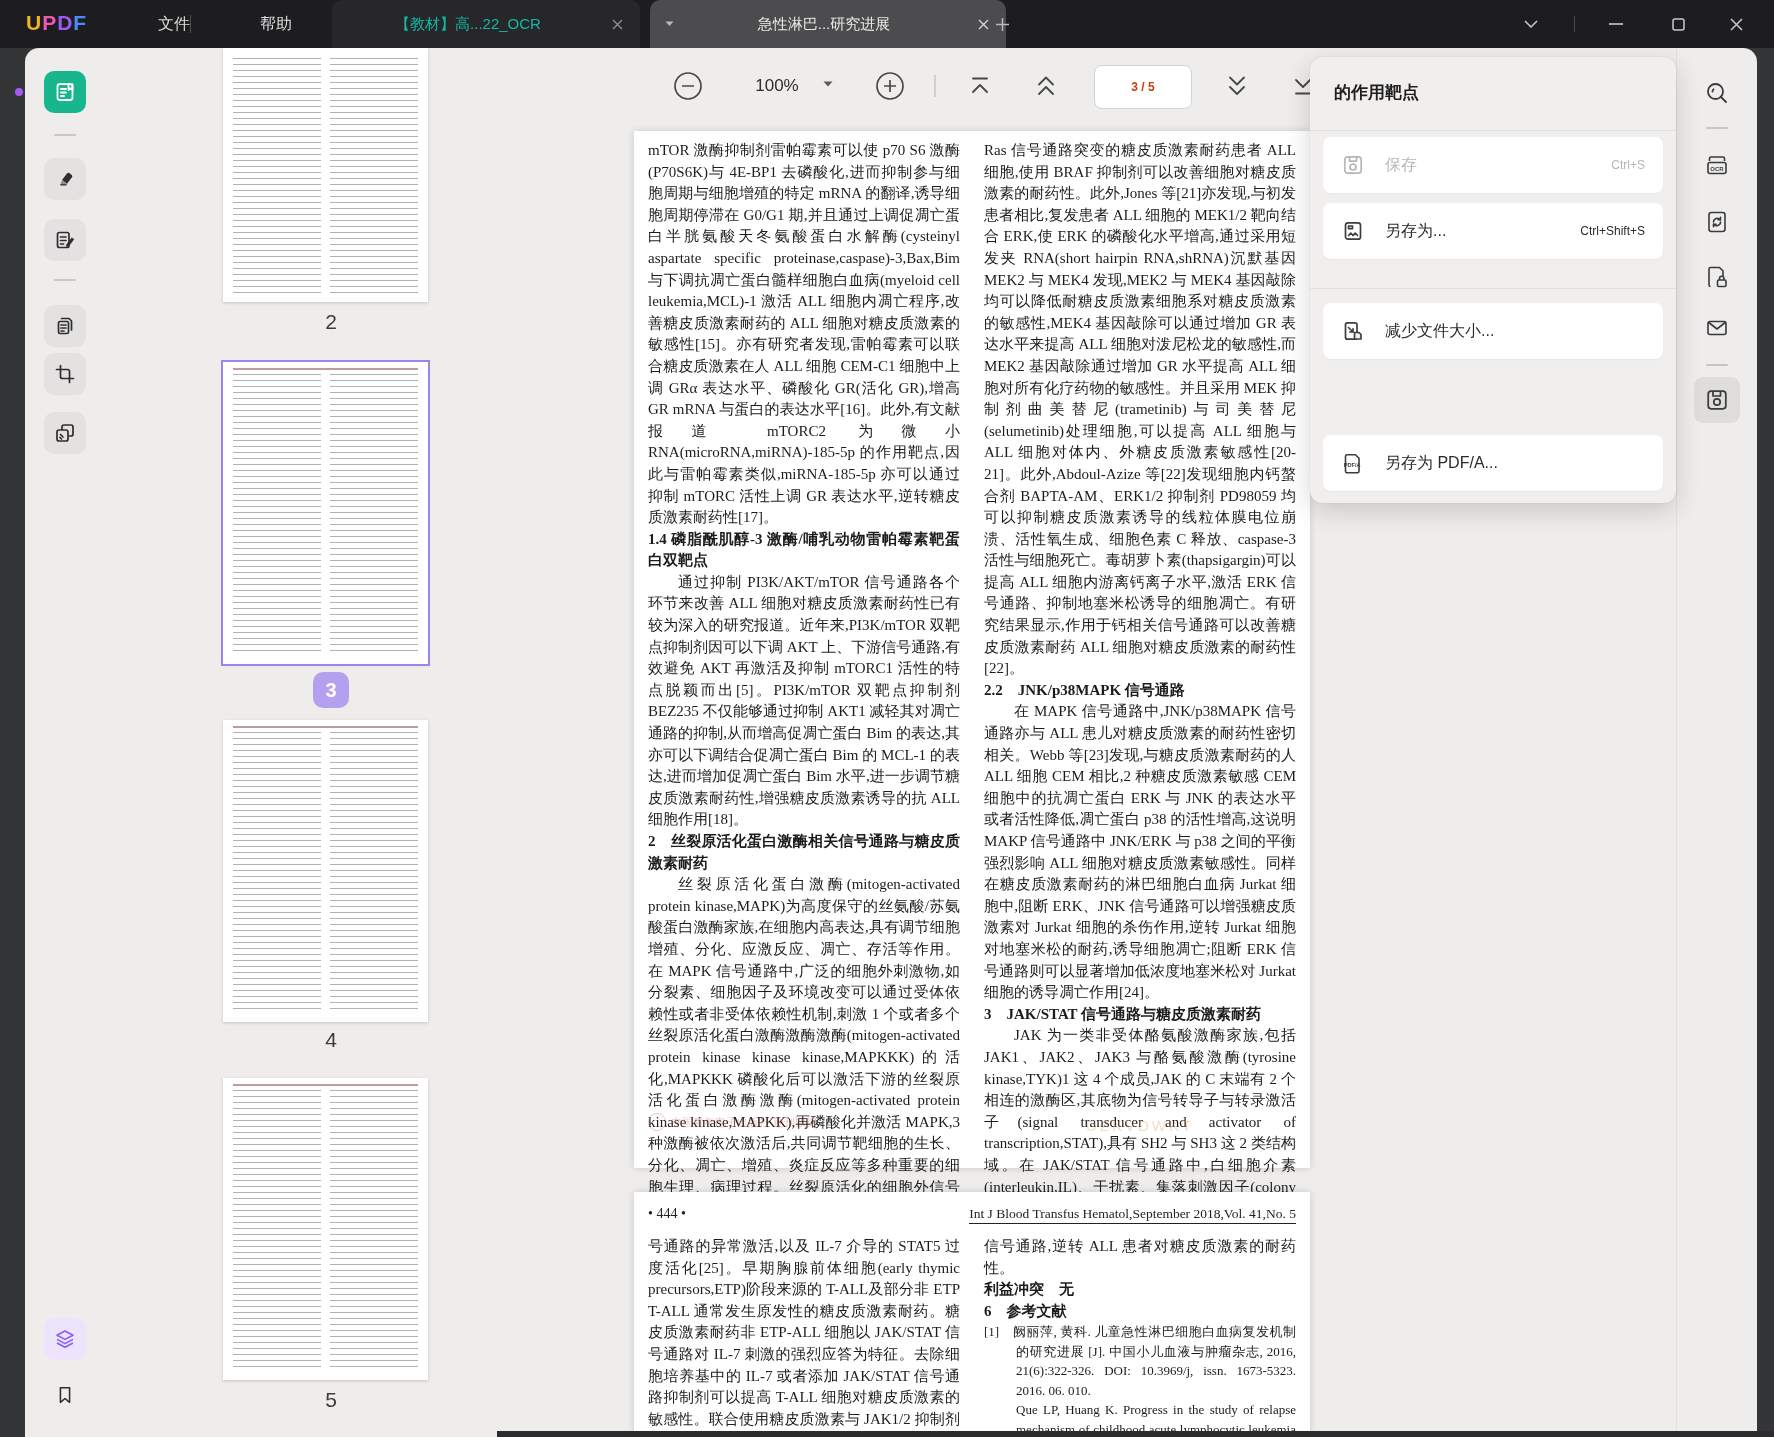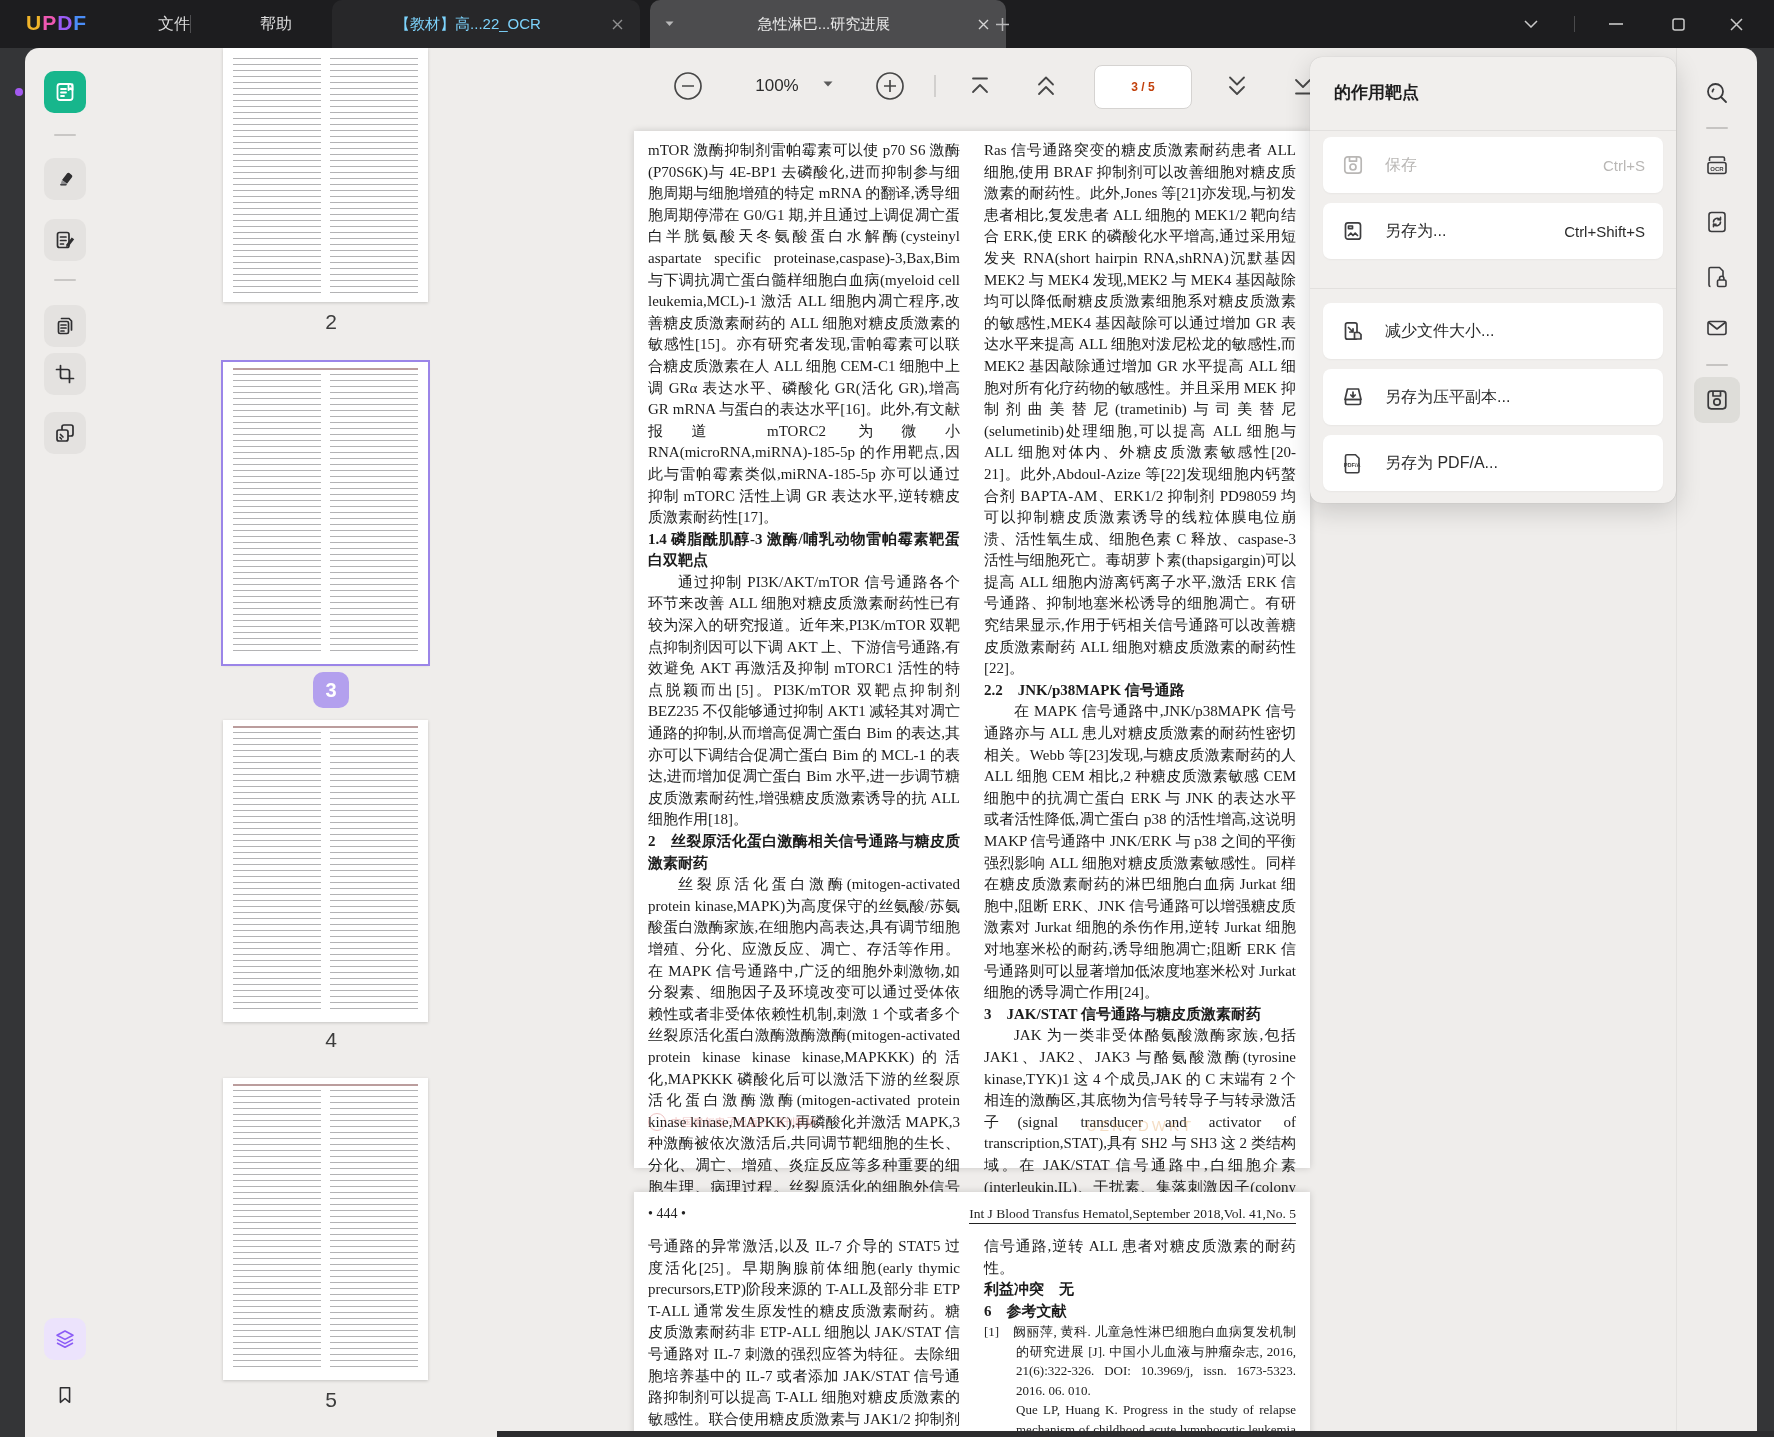--- a/index.html
+++ b/index.html
@@ -14,21 +14,21 @@
   .lg-u{color:#f0b42a;}.lg-p{color:#ee58b2;}.lg-d{color:#9a5cf5;}.lg-f{color:#4a8df8;}
   .tb-sep{position:absolute;left:190px;top:15px;width:1px;height:18px;background:#4e4e50;}
   .menu-item{position:absolute;top:0;height:48px;line-height:48px;color:#dcdcdc;font-size:16px;
              text-align:center;cursor:default;}
   .m-file{left:146px;width:56px;}
   .m-help{left:248px;width:56px;}
   .tab{position:absolute;top:0;height:48px;border-radius:10px 10px 0 0;display:flex;align-items:center;}
   .tab1{left:332px;width:308px;background:#272729;}
   .tab2{left:650px;width:356px;background:#4c4c4e;}
   .tab-title{flex:1;text-align:center;font-size:15px;white-space:nowrap;overflow:hidden;}
-  .tab1 .tab-title{color:#7dd3fc;}
+  .tab1 .tab-title{color:#14b8a6;}
   .tab2 .tab-title{color:#e9e9e9;}
   .tab-close{width:26px;height:26px;margin-right:10px;display:flex;align-items:center;justify-content:center;}
   .tab-caret{width:18px;margin-left:10px;display:flex;align-items:center;justify-content:center;}
   .newtab{position:absolute;left:988px;top:11px;width:28px;height:26px;display:flex;align-items:center;justify-content:center;}
   .winbtn{position:absolute;top:12px;width:34px;height:24px;display:flex;align-items:center;justify-content:center;}
   .wb-menu{left:1514px;}.wb-min{left:1599px;}.wb-max{left:1661px;}.wb-close{left:1719px;}
   .wb-sep{position:absolute;left:1574px;top:16px;width:1px;height:16px;background:#4a4a4c;}
 
   
   .app{position:absolute;left:25px;top:48px;width:1732px;height:1389px;background:#efedeb;
@@ -92,21 +92,21 @@
   
   .panel{position:absolute;left:1285px;top:9px;width:366px;height:446px;background:#f1efed;border-radius:12px;
          box-shadow:0 8px 26px rgba(0,0,0,.16),0 0 1px rgba(0,0,0,.2);z-index:50;}
   .panel-title{position:absolute;left:24px;top:24px;font-size:17px;font-weight:700;color:#1e1e1e;}
   .panel-div{position:absolute;left:0;right:0;top:73px;height:1px;background:#e2e0de;}
   .panel-div2{position:absolute;left:0;right:0;top:231px;height:1px;background:#e2e0de;}
   .pitem{position:absolute;left:13px;width:340px;height:56px;background:#fff;border-radius:8px;
          display:flex;align-items:center;padding:0 18px;box-sizing:border-box;box-shadow:0 1px 2px rgba(0,0,0,.04);}
   .pi-1{top:80px;}.pi-2{top:146px;}.pi-3{top:246px;}.pi-4{top:312px;}.pi-5{top:378px;}
   .pitem .plabel{font-size:16px;color:#2b2b2b;margin-left:20px;}
-  .pitem .pshort{margin-left:auto;font-size:15px;color:#2b2b2b;}
+  .pitem .pshort{margin-left:auto;font-size:12px;color:#2b2b2b;}
   .pitem.disabled .plabel,.pitem.disabled .pshort{color:#b9b7b5;}
 
   
   .rail{position:absolute;left:1651px;top:0;width:81px;height:100%;border-left:1px solid #e3e1df;}
   .rail-ico{position:absolute;left:17px;width:46px;height:46px;display:flex;align-items:center;justify-content:center;
             border-radius:9px;}
   .rail-ico.hl{background:#deddd9;}
   .rail-div{position:absolute;left:29px;width:22px;height:2px;border-radius:2px;background:#c6c4c2;}
 </style>
 </head>
@@ -399,31 +399,20 @@
         <svg width="24" height="24" viewBox="0 0 24 24" fill="none" stroke="#3d3d3f" stroke-width="1.7" stroke-linejoin="round">
           <rect x="4.5" y="3.8" width="15" height="16.4" rx="2.5"></rect>
             <rect x="7.5" y="7" width="4" height="2.6"></rect>
           <path d="M7.5 16.5l2.3-2.3 2.2 2.3 2.2-2.3 2.3 2.3" stroke-linecap="round"></path>
         </svg>
       </span>
       <span class="plabel">另存为...</span>
       <span class="pshort">Ctrl+Shift+S</span>
     </div>
 
-    <div class="pitem pi-4">
-      <span>
-        <svg width="24" height="24" viewBox="0 0 24 24" fill="none" stroke="#3d3d3f" stroke-width="1.7" stroke-linejoin="round" stroke-linecap="round">
-          <path d="M6.5 4h11l2.5 10.5h-16z"></path>
-            <path d="M12 7v5M9.8 10l2.2 2.2L14.2 10"></path>
-          <path d="M4.5 14.5h15v3.5a1.5 1.5 0 0 1-1.5 1.5H6a1.5 1.5 0 0 1-1.5-1.5z"></path>
-        </svg>
-      </span>
-      <span class="plabel">另存为压平副本...</span>
-      <span class="pshort"></span>
-    </div>
 
     <div class="pitem pi-5">
       <span>
         <svg width="24" height="24" viewBox="0 0 24 24" fill="none" stroke="#3d3d3f" stroke-width="1.6" stroke-linejoin="round">
           <path d="M6 3.8h8.5l3.5 3.5v13a1.5 1.5 0 0 1-1.5 1.5H6a1.5 1.5 0 0 1-1.5-1.5V5.3A1.5 1.5 0 0 1 6 3.8z"></path>
           <text x="11.2" y="15.6" text-anchor="middle" font-size="5.6" font-family="Liberation Sans, sans-serif" fill="#3d3d3f" stroke="none" font-weight="bold">PDF/A</text>
         </svg>
       </span>
       <span class="plabel">另存为 PDF/A...</span>
       <span class="pshort"></span>

